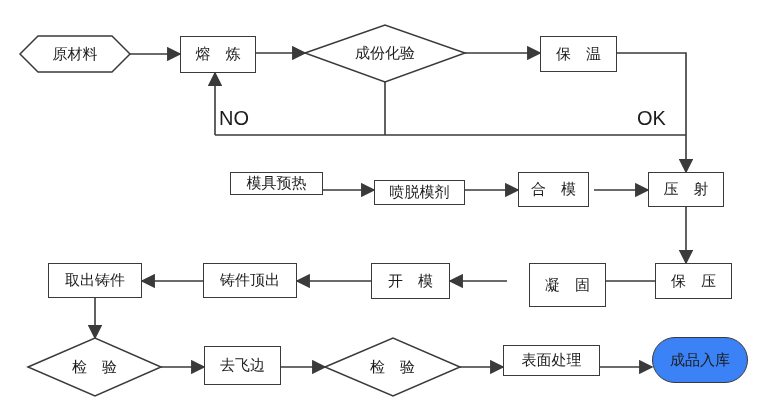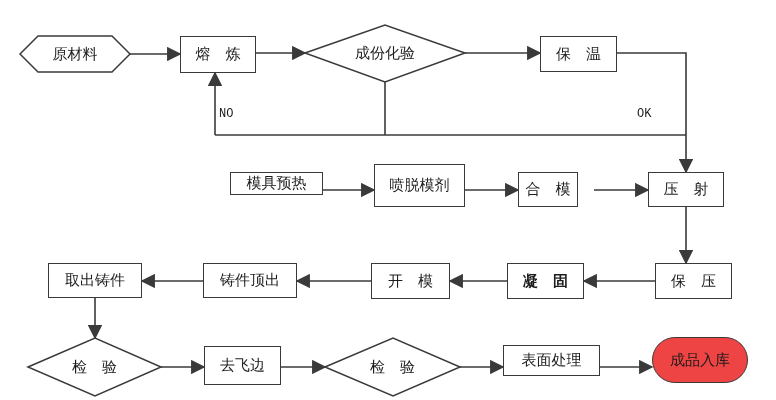--- a/index.html
+++ b/index.html
@@ -12,25 +12,25 @@
   .title{
     position:absolute;left:37px;top:5px;font-size:18px;font-weight:bold;
     letter-spacing:1px;color:#111;
   }
   .node{
     position:absolute;display:flex;align-items:center;justify-content:center;
     font-size:15px;line-height:1;text-align:center;box-sizing:border-box;
     white-space:nowrap;color:#1c1c1c;
   }
   .rect{border:1.5px solid #3a3a3a;background:#ffffff;}
-  .stadium{border:1.5px solid #3a3a3a;background:#ef4444;border-radius:23px;}
+  .stadium{border:1.5px solid #3a3a3a;background:#3b82f6;border-radius:23px;}
   .shape-label{background:transparent;border:none;}
   .branch-label{
-    position:absolute;font-size:12px;color:#1c1c1c;
-    font-family:Liberation Mono, monospace;
+    position:absolute;font-size:20px;color:#1c1c1c;
+    font-family:Liberation Sans, sans-serif;
   }
 </style>
 </head>
 <body>
 
 <div class="canvas">
 
   <svg class="lines" viewBox="0 0 776 400">
     <defs>
       <marker id="arr" viewBox="0 0 10 10" refX="9" refY="5" markerWidth="9" markerHeight="9" orient="auto-start-reverse">
@@ -83,40 +83,40 @@
   <div class="node rect" style="left:540px;top:36px;width:77px;height:36px;text-align:right;">
       <span>保　温</span>
     </div>
 
   <div class="branch-label" style="left:219px;top:107px;">NO</div>
   <div class="branch-label" style="left:637px;top:107px;">OK</div>
 
   <div class="node rect" style="left:230px;top:172px;width:93px;height:23px;">
       <span>模具预热</span>
     </div>
-  <div class="node rect" style="left:374px;top:164px;width:91px;height:43px;align-items:center;">
+  <div class="node rect" style="left:374px;top:180px;width:91px;height:25px;align-items:center;">
       <span>喷脱模剂</span>
     </div>
-  <div class="node rect" style="left:518px;top:172px;width:60px;height:35px;">
+  <div class="node rect" style="left:518px;top:172px;width:71px;height:35px;">
       <span>合　模</span>
     </div>
   <div class="node rect" style="left:648px;top:172px;width:76px;height:35px;">
       <span>压　射</span>
     </div>
 
   <div class="node rect" style="left:203px;top:263px;width:94px;height:35px;">
       <span>铸件顶出</span>
     </div>
   <div class="node rect" style="left:48px;top:263px;width:94px;height:35px;">
       <span>取出铸件</span>
     </div>
   <div class="node rect" style="left:371px;top:263px;width:79px;height:36px;">
       <span>开　模</span>
     </div>
-  <div class="node rect" style="left:507px;top:263px;width:77px;height:36px;font-weight:bold;">
+  <div class="node rect" style="left:529px;top:263px;width:77px;height:44px;">
       <span>凝　固</span>
     </div>
   <div class="node rect" style="left:655px;top:263px;width:77px;height:36px;">
       <span>保　压</span>
     </div>
 
   <div class="node shape-label" style="left:28px;top:338px;width:133px;height:58px;">
       <span>检　验</span>
     </div>
   <div class="node rect" style="left:204px;top:346px;width:77px;height:39px;">

